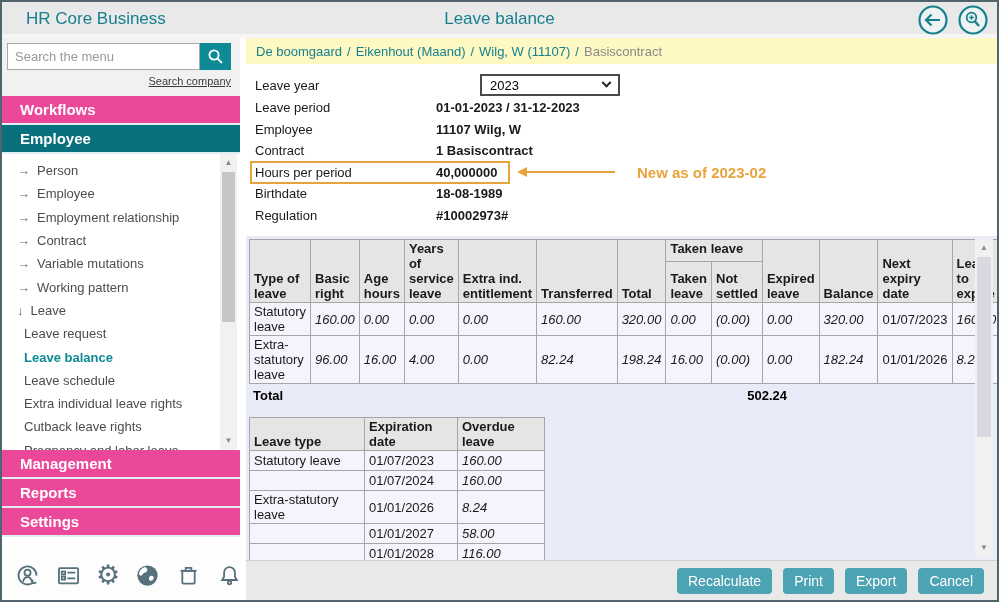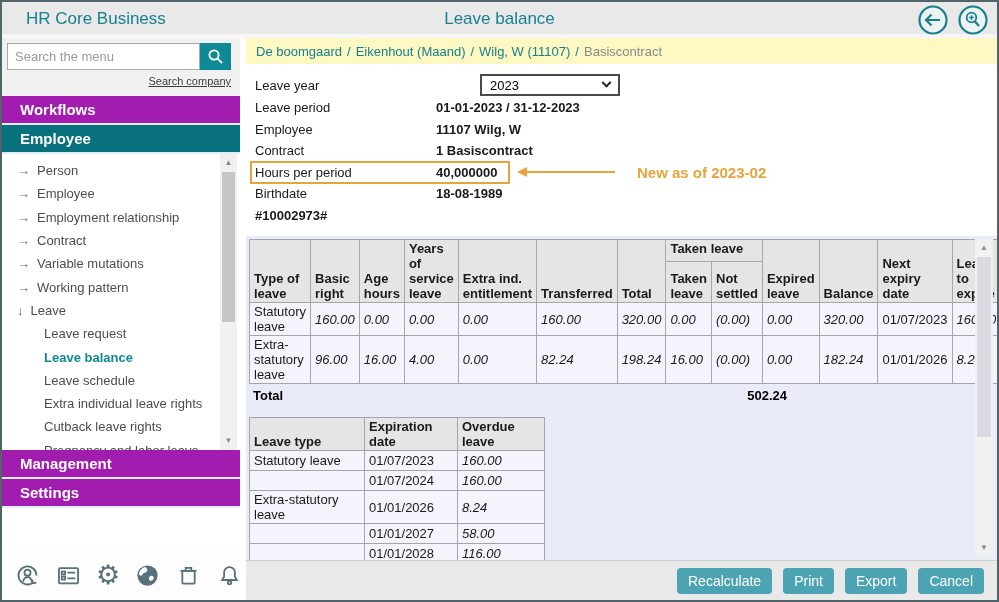--- a/index.html
+++ b/index.html
@@ -16,28 +16,28 @@
   .circle-btn { width:32px; height:32px; cursor:pointer; }
 
   
   .sidebar { position:absolute; top:36px; left:0; width:238px; bottom:0; background:#fff; }
   .search-area { height:58px; background:#f1f1f1; position:relative; padding:5px 0 0 5px; }
   .search-input { width:193px; height:27px; border:1px solid #a9a9a9; padding:0 7px; font-size:13px; font-family:"Liberation Sans",sans-serif; color:#333; }
   .search-input::placeholder { color:#9a9a9a; }
   .search-btn { position:absolute; left:198px; top:5px; width:31px; height:27px; background:#0d8a96; border:none; display:flex; align-items:center; justify-content:center; cursor:pointer; }
   .search-company { position:absolute; right:9px; top:37px; font-size:11px; color:#3c3c3c; text-decoration:underline; cursor:pointer; }
 
-  .section-bar { height:29px; background:#a21caf; color:#fff; font-size:15px; font-weight:bold; display:flex; align-items:center; padding-left:18px; border-bottom:2px solid #dfeff1; cursor:pointer; }
+  .section-bar { height:29px; background:#ec4899; color:#fff; font-size:15px; font-weight:bold; display:flex; align-items:center; padding-left:18px; border-bottom:2px solid #dfeff1; cursor:pointer; }
   .section-bar.active { background:#09717d; }
 
   .menu-wrap { position:relative; height:296px; background:#fff; overflow:hidden; }
   .menu-list { padding-top:5px; }
   .menu-item { height:23.3px; display:flex; align-items:center; padding-left:15px; font-size:13px; color:#4d4d4d; cursor:pointer; white-space:nowrap; }
   .menu-item .arrow { color:#6b6b6b; margin-right:7px; font-size:13px; }
-  .menu-item.sub { padding-left:42px; }
+  .menu-item.sub { padding-left:22px; }
   .menu-item.selected { color:#0d8a96; font-weight:bold; }
 
   .menu-scrollbar { position:absolute; top:0; right:3px; bottom:0; width:17px; background:#f1f1f1; }
   .menu-scrollbar .sb-arrow { position:absolute; left:0; width:17px; height:14px; color:#8a8a8a; font-size:8px; text-align:center; line-height:14px; cursor:pointer; }
   .menu-scrollbar .sb-up { top:2px; }
   .menu-scrollbar .sb-down { bottom:2px; }
   .menu-scrollbar .sb-thumb { position:absolute; left:2px; top:18px; width:13px; height:150px; background:#c6c6c6; cursor:pointer; }
   .sidebar-icons { position:absolute; bottom:0; left:0; right:0; height:50px; background:#fdfdfd; display:flex; align-items:center; gap:14px; padding-left:12px; }
   .tool-icon { width:28px; height:28px; display:flex; align-items:center; justify-content:center; color:#56707c; cursor:pointer; }
   .tool-icon svg { stroke:#56707c; }
@@ -178,20 +178,21 @@
           </div>
       </div>
       <div class="menu-scrollbar">
         <div class="sb-arrow sb-up">▲</div>
         <div class="sb-thumb"></div>
         <div class="sb-arrow sb-down">▼</div>
       </div>
     </div>
 
     <div class="section-bar">Management</div>
+    <div class="section-bar">Reports</div>
     <div class="section-bar">Settings</div>
 
     <div class="sidebar-icons">
       <span class="tool-icon">
         <svg width="27" height="27" viewBox="0 0 24 24" fill="none" stroke-width="1.6">
           <circle cx="12" cy="9.5" r="2.7"></circle>
           <path d="M8 17.5c.6-2.5 2.1-4 4-4s3.4 1.5 4 4"></path>
           <path d="M20 12a8 8 0 1 0-3.4 6.5"></path>
           <path d="M16.2 15.6l.4 3.3 3.3-.5"></path>
         </svg>
@@ -270,20 +271,21 @@
           <span class="arr-head"></span>
           <span class="arr-line"></span>
           <span class="ann-text">New as of 2023-02</span>
         </div>
       </div>
       <div class="form-row">
         <span class="form-label">Birthdate</span>
         <span class="form-value">18-08-1989</span>
       </div>
       <div class="form-row">
+        <span class="form-label">Regulation</span>
         <span class="form-value">#10002973#</span>
       </div>
     </div>
 
     <div class="table-area">
 
       <table class="balance-table">
         <colgroup>
           <col style="width:57px">
             <col style="width:43px">

